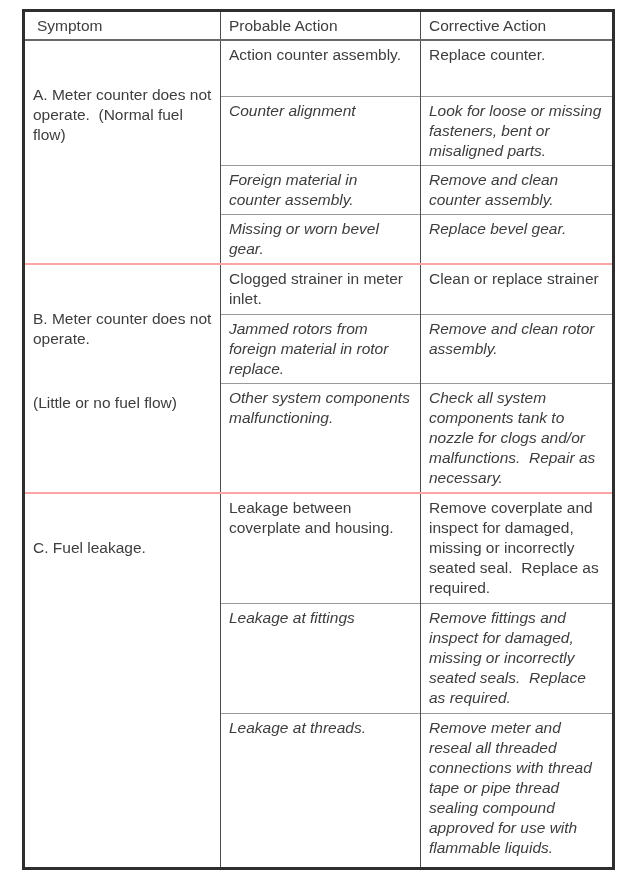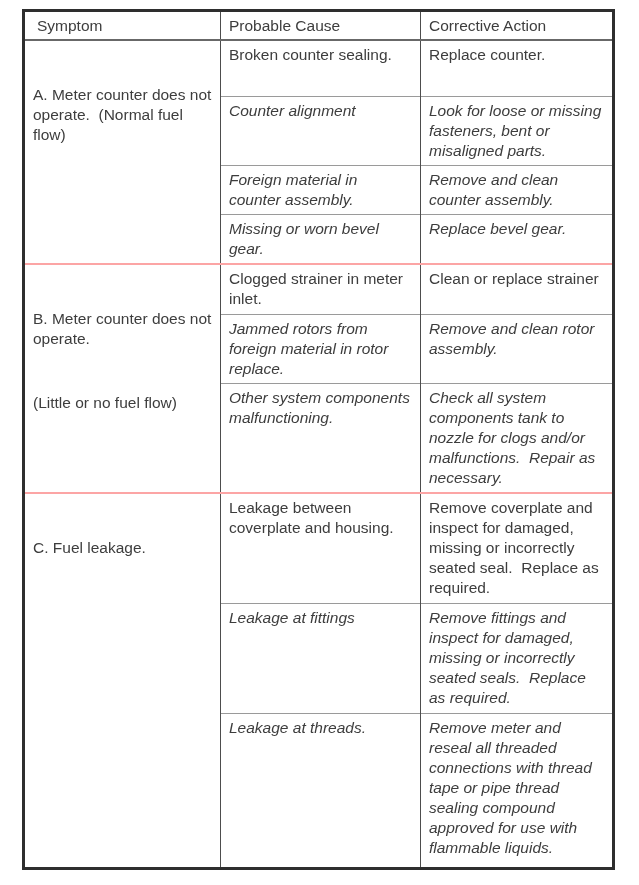--- a/index.html
+++ b/index.html
@@ -54,31 +54,31 @@
 
 <table class="ts">
   <colgroup>
     <col class="c1">
       <col class="c2">
       <col class="c3">
   </colgroup>
   <thead>
     <tr style="height:29px">
       <th class="h1">Symptom</th>
-      <th class="colline">Probable Cause</th>
+      <th class="colline">Probable Action</th>
       <th class="colline">Corrective Action</th>
     </tr>
   </thead>
   <tbody>
 
     <tr style="height:56px">
       <td class="sym" rowspan="4">
         <div>A. Meter counter does not operate.  (Normal fuel flow)</div>
       </td>
-      <td class="colline">Broken counter sealing.</td>
+      <td class="colline">Action counter assembly.</td>
       <td class="colline">Replace counter.</td>
     </tr>
     <tr class="sub" style="height:69px">
       <td class="colline">Counter alignment</td>
       <td class="colline">Look for loose or missing fasteners, bent or misaligned parts.</td>
     </tr>
     <tr class="sub" style="height:48px">
       <td class="colline">Foreign material in counter assembly.</td>
       <td class="colline">Remove and clean counter assembly.</td>
     </tr>

